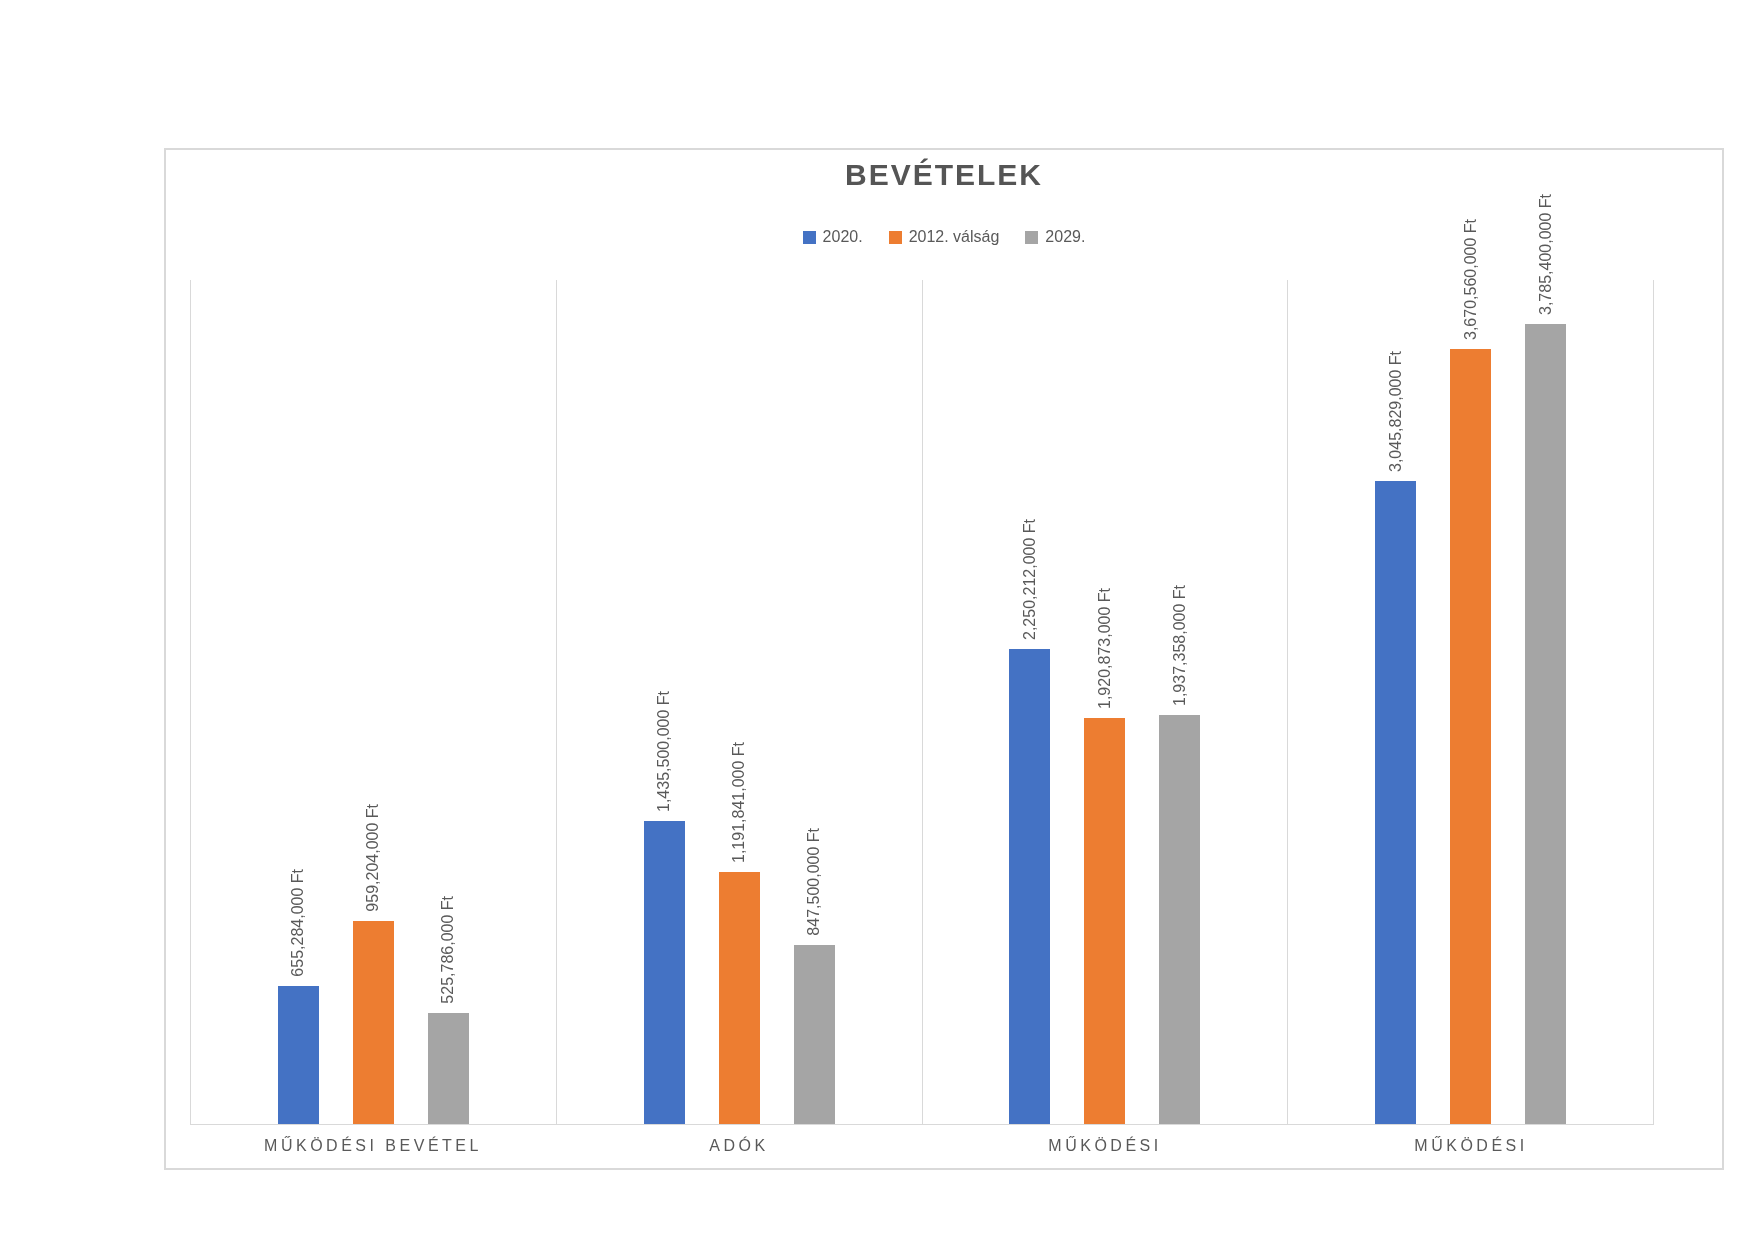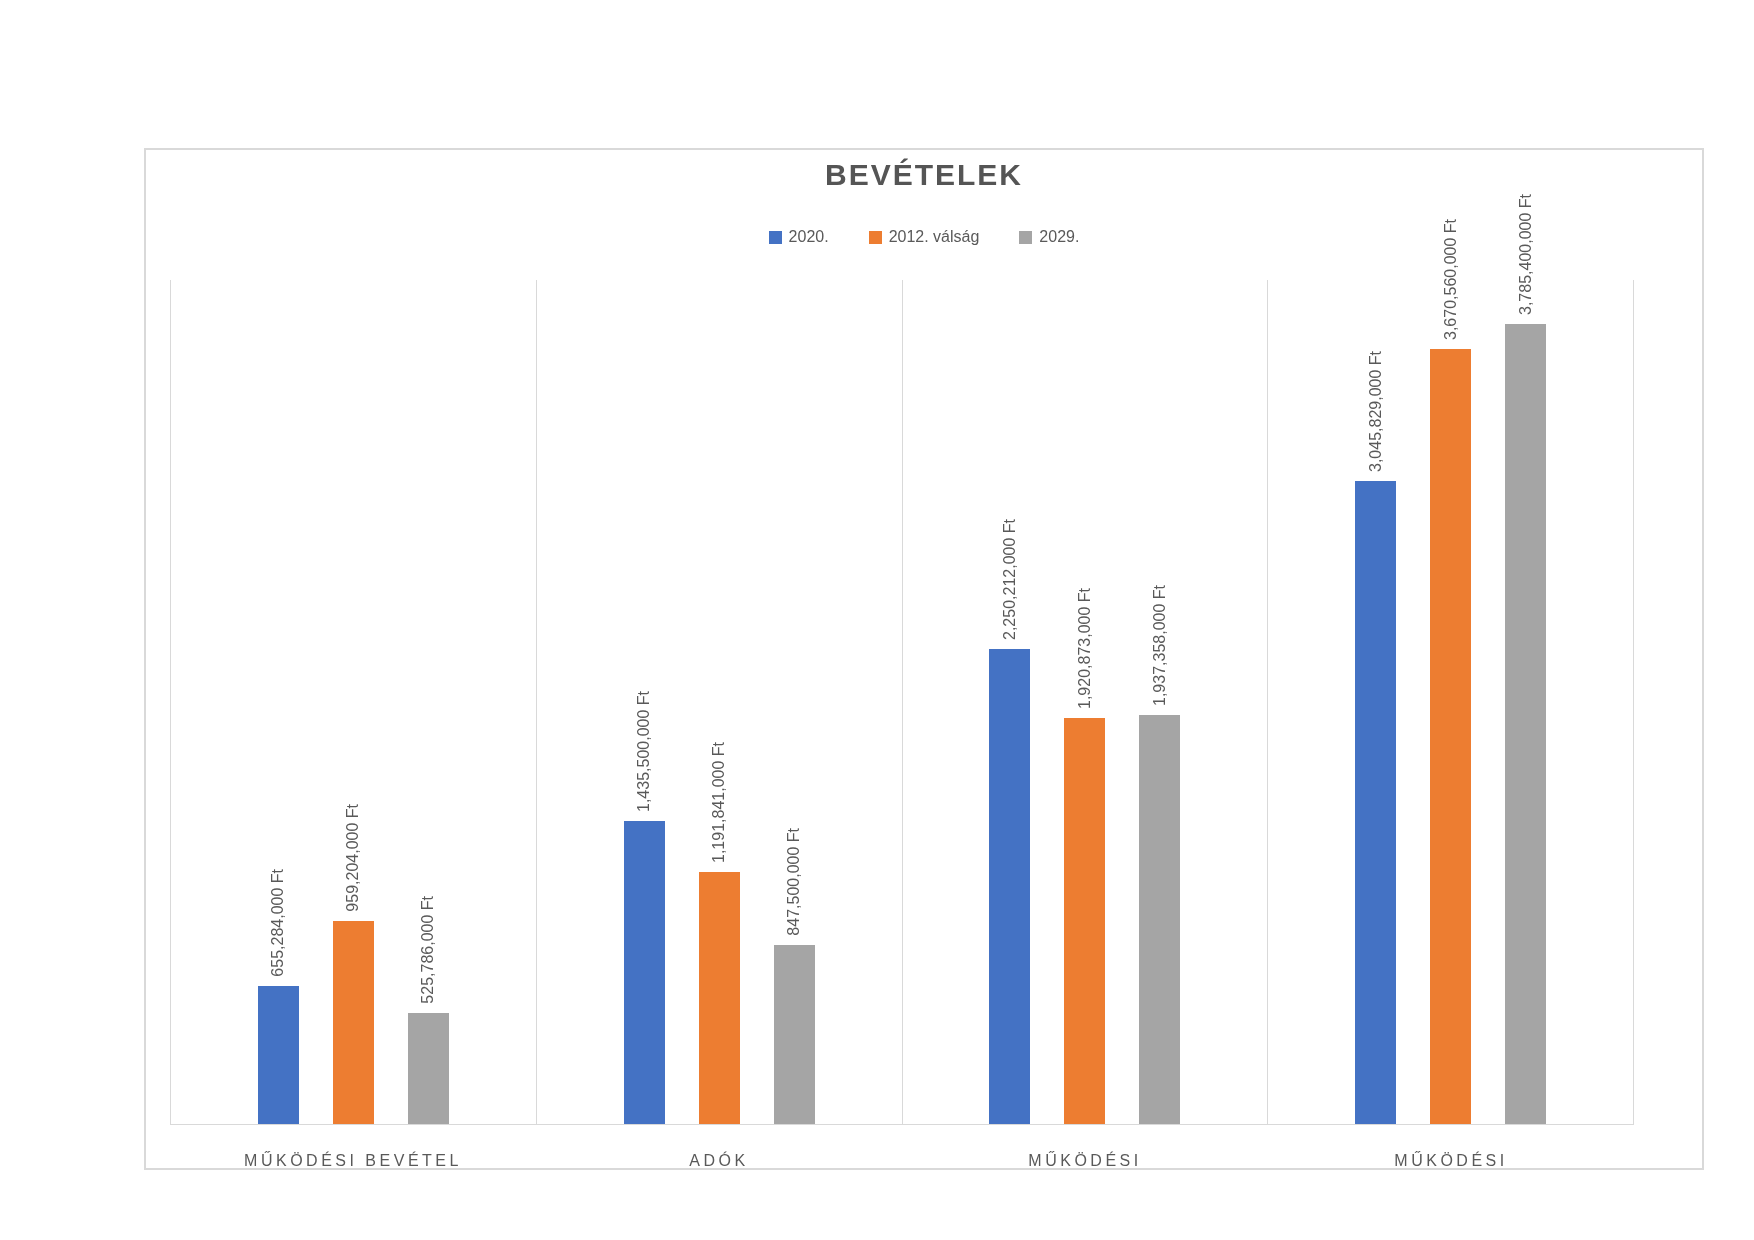--- a/index.html
+++ b/index.html
@@ -8,21 +8,21 @@
 
   .page {
     position:relative;
     width:1754px; height:1240px;
     background:#ffffff;
     overflow:hidden;
   }
 
   .chart-frame {
     position:absolute;
-    left:144px; top:148px;
+    left:164px; top:148px;
     width:1560px; height:1022px;
     background:#ffffff;
     border:2px solid #d9d9d9;
     padding-left:16px;
   }
 
   .chart-title {
     position:absolute;
     top:8px; left:0;
     width:100%;
@@ -33,21 +33,21 @@
     color:#555555;
   }
 
   .legend {
     position:absolute;
     top:78px; left:0;
     width:100%;
     display:flex;
     justify-content:center;
     align-items:flex-end;
-    gap:40px;
+    gap:26px;
   }
   .legend-item {
     display:inline-flex;
     align-items:center;
     gap:7px;
     font-size:16px;
     color:#595959;
   }
   .legend-swatch {
     display:inline-block;
@@ -102,21 +102,20 @@
     width:1464px;
     display:flex;
   }
   .category-label {
     width:25%;
     text-align:center;
     font-size:16px;
     letter-spacing:3.5px;
     color:#595959;
     white-space:nowrap;
-    margin-top:15px;
   }
 </style>
 </head>
 <body>
 
 <div class="page">
   <div class="chart-frame">
 
     <div class="chart-title">BEVÉTELEK</div>
 

